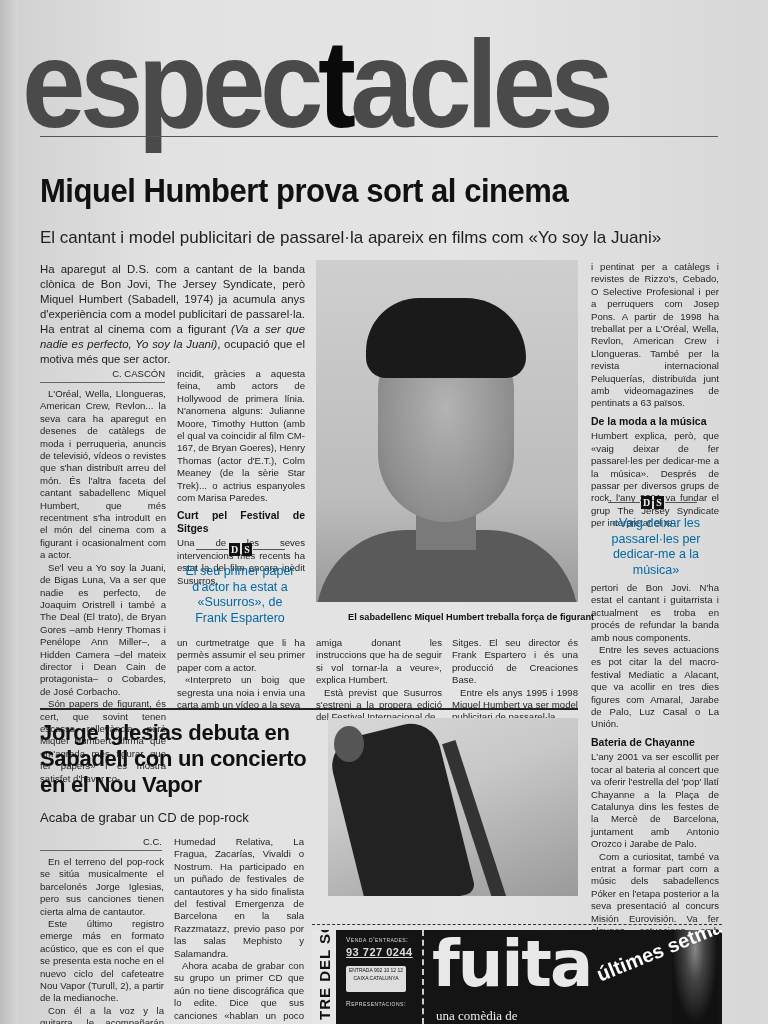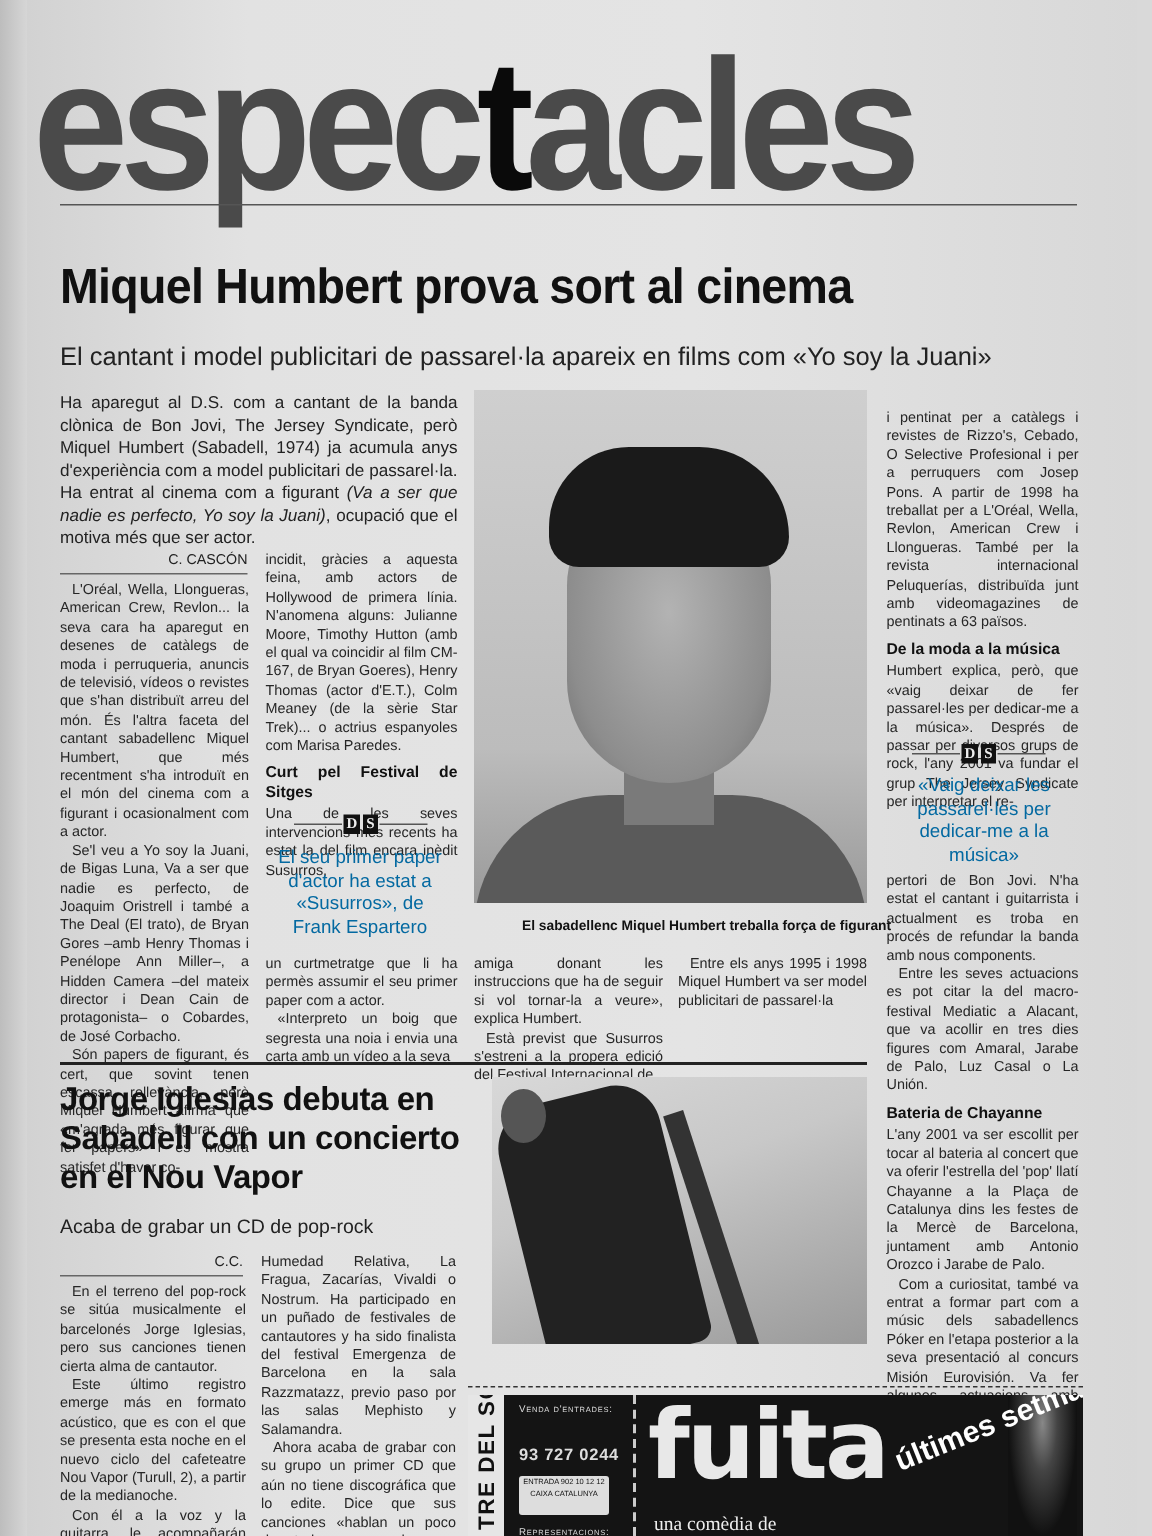--- a/index.html
+++ b/index.html
@@ -86,21 +86,21 @@
   }
   .ad .vert {
     position:absolute; left:0; top:0; width:24px; height:94px; background:#e6e6e6; color:#111;
   }
   .ad .vert span {
     position:absolute; left:4px; bottom:4px; transform: rotate(-90deg); transform-origin: left bottom;
     font-weight:bold; font-size: 15px; letter-spacing: 1px; white-space:nowrap; display:block; width: 94px; margin-left: 17px;
   }
   .ad .info { position:absolute; left:34px; top:6px; width: 70px; font-size: 7px; color:#ddd; }
   .ad .info .lab { font-variant: small-caps; font-size:6.5px; letter-spacing:0.5px; }
-  .ad .info .phone { font-weight:bold; font-size: 11px; margin-top:21px; letter-spacing: 0.5px; }
+  .ad .info .phone { font-weight:bold; font-size: 11px; margin-top:3px; letter-spacing: 0.5px; text-decoration: underline; }
   .ad .ticket { margin-top:8px; width: 60px; height: 26px; background:#ddd; color:#111; font-size:5px; text-align:center; line-height: 8px; border-radius: 2px; }
   .ad .info .rep { margin-top:8px; font-variant: small-caps; font-size: 6.5px; letter-spacing: 0.5px; }
   .ad .sep { position:absolute; left:110px; top:0; height: 94px; border-left: 2px dashed #ccc; }
   .ad .title { position:absolute; left:120px; top:2px; font-weight:bold; font-size: 64px; line-height: 1; color:#e8e8e8; letter-spacing: -2px; font-family: "DejaVu Sans", sans-serif; }
   .ad .sub { position:absolute; left:124px; top:78px; font-family:"Liberation Serif", serif; font-size: 13px; color:#eee; }
   .ad .promo { position:absolute; left:282px; top:36px; font-weight:bold; font-size: 20px; color:#fff; transform: rotate(-22deg); transform-origin: left top; line-height: 20px; white-space:nowrap; }
   .ad .person { position:absolute; left:360px; top:0; width: 46px; height: 94px; background: radial-gradient(ellipse at 50% 20%, #888 0%, #444 30%, #111 70%); }
   i { font-style: italic; }
 </style>
 </head>
@@ -156,24 +156,25 @@
   <div class="face"></div>
   <div class="hair"></div>
 </div>
 <div class="caption" style="left:316px; top:612px;margin-left:32px;">El sabadellenc Miquel Humbert treballa força de figurant</div>
 
 <div class="col" style="left:316px; top:637px; width:126px;">
   <p class="noind">amiga donant les instruccions que ha de seguir si vol tornar-la a veure», explica Humbert.</p>
   <p>Està previst que Susurros s'estreni a la propera edició del Festival Internacional de</p>
 </div>
 <div class="col" style="left:452px; top:637px; width:126px;">
+  <p class="noind">Sitges. El seu director és Frank Espartero i és una producció de Creaciones Base.</p>
   <p>Entre els anys 1995 i 1998 Miquel Humbert va ser model publicitari de passarel·la</p>
 </div>
 
-<div class="col" style="left:591px; top:261px; width:128px;margin-top:12px;">
+<div class="col" style="left:591px; top:261px; width:128px;">
   <p class="noind">i pentinat per a catàlegs i revistes de Rizzo's, Cebado, O Selective Profesional i per a perruquers com Josep Pons. A partir de 1998 ha treballat per a L'Oréal, Wella, Revlon, American Crew i Llongueras. També per la revista internacional Peluquerías, distribuïda junt amb videomagazines de pentinats a 63 països.</p>
   <div class="crosshead">De la moda a la música</div>
   <p class="noind">Humbert explica, però, que «vaig deixar de fer passarel·les per dedicar-me a la música». Després de passar per diversos grups de rock, l'any 2001 va fundar el grup The Jersey Syndicate per interpretar el re-</p>
 </div>
 
 <div class="ds-logo" style="left:608px; top:496px;">
   <div class="ds-line" style="width:32px;"></div>
   <span class="ds-box">D</span>
     <span class="ds-box">S</span>
   <div class="ds-line" style="width:32px;"></div>

